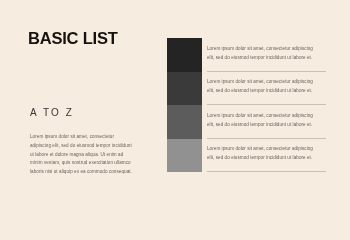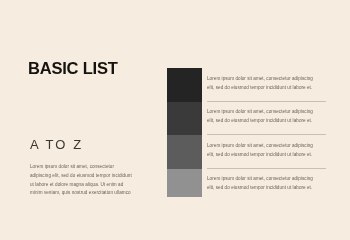--- a/index.html
+++ b/index.html
@@ -13,21 +13,20 @@
     background: #f6ece0;
     font-family: "Liberation Sans", sans-serif;
   }
 
   #slide {
     position: relative;
     width: 350px;
     height: 197px;
     background: #f6ece0;
     box-sizing: border-box;
-    margin-top: 30px;
   }
 
   
   #left-column {
     position: absolute;
     left: 28px;
     top: 0;
     width: 110px;
     height: 197px;
   }
@@ -42,21 +41,21 @@
     color: #16130f;
     font-family: "Liberation Sans", sans-serif;
     white-space: nowrap;
     line-height: 1;
   }
 
   #section-subtitle {
     position: absolute;
     left: 2px;
     top: 108px;
-    font-size: 13px;
+    font-size: 10px;
     letter-spacing: 2.1px;
     color: #3a3631;
     white-space: nowrap;
     line-height: 1;
   }
 
   #intro-paragraph {
     position: absolute;
     left: 2px;
     top: 133px;

